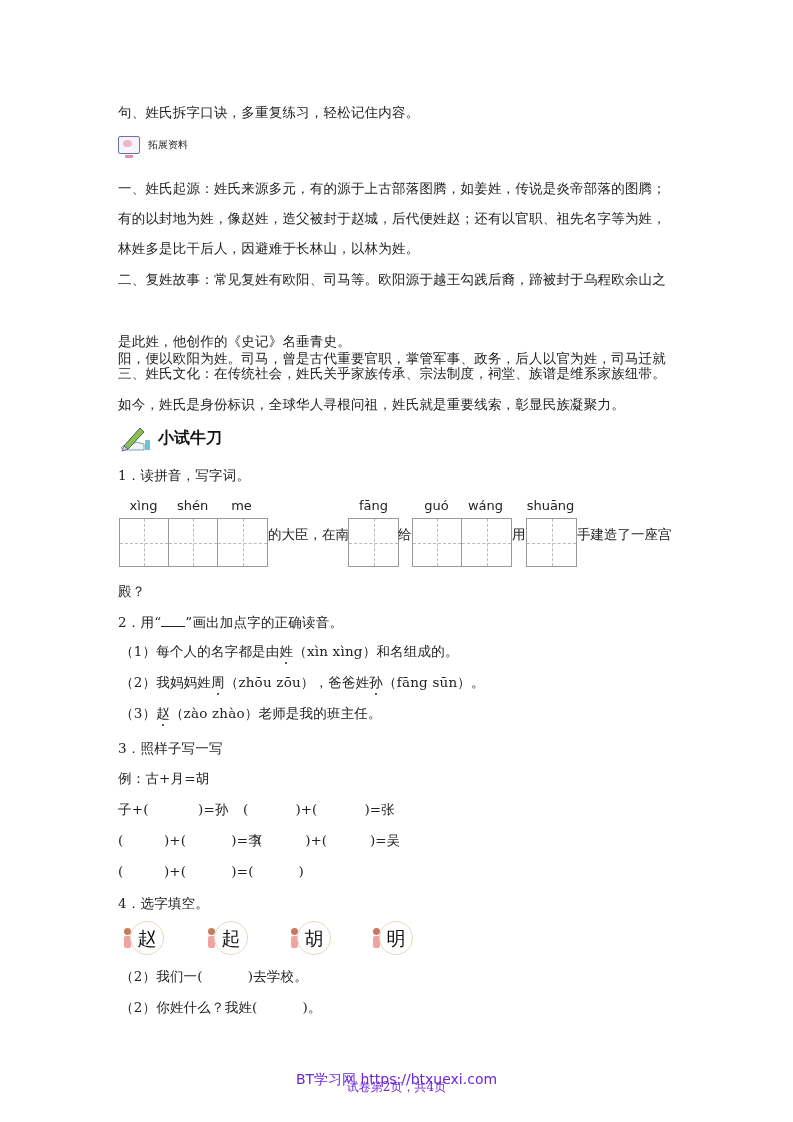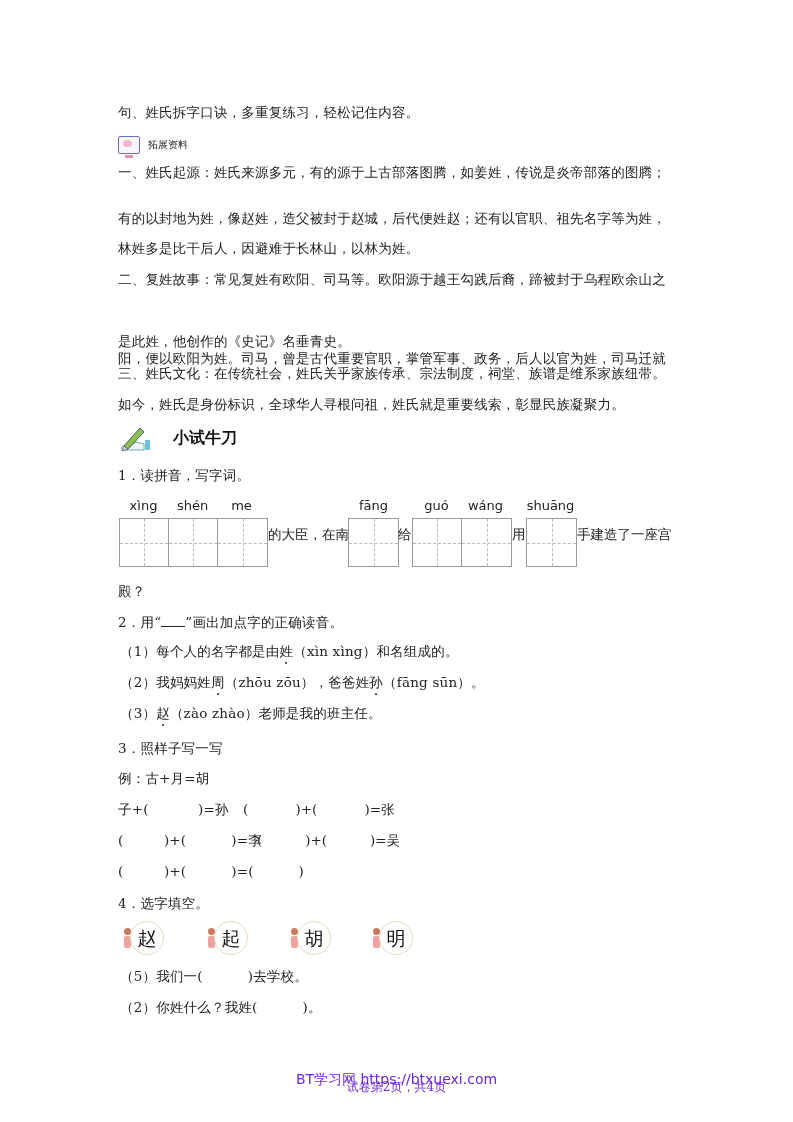--- a/index.html
+++ b/index.html
@@ -4,21 +4,21 @@
 <style>
   html,body{margin:0;padding:0;background:#fff;}
   body{width:793px;height:1122px;position:relative;overflow:hidden;
        font-family:"DejaVu Serif","Liberation Serif",serif;color:#222;font-size:13.5px;}
   .abs{position:absolute;white-space:nowrap;}
   .line{position:absolute;left:118px;white-space:nowrap;font-size:13.5px;letter-spacing:0.2px;}
   .head-ext{position:absolute;left:118px;top:136px;display:flex;align-items:center;gap:8px;}
   .ext-icon{width:22px;height:18px;border:1.5px solid #6b6fb5;border-radius:2px;position:relative;background:#f8f4fb;box-sizing:border-box;}
   .ext-icon:after{content:"";position:absolute;left:6px;bottom:-5px;width:8px;height:3px;background:#e58fb0;}
   .ext-icon i{position:absolute;left:4px;top:3px;width:9px;height:7px;border-radius:50%;background:#f3b6c8;}
-  .test-head{position:absolute;left:118px;top:424px;display:flex;align-items:center;gap:21px;}
+  .test-head{position:absolute;left:118px;top:424px;display:flex;align-items:center;gap:6px;}
   .test-head .ttl{font-family:"DejaVu Sans","Liberation Sans",sans-serif;font-weight:bold;font-size:16px;color:#111;}
   .grid{position:absolute;top:518px;height:49px;display:flex;border:1px solid #9a9a9a;box-sizing:border-box;}
   .cell{width:49px;height:47px;position:relative;box-sizing:border-box;border-right:1px solid #9a9a9a;}
   .cell:last-child{border-right:none;}
   .cell:before{content:"";position:absolute;left:50%;top:0;bottom:0;border-left:1px dashed #bbb;}
   .cell:after{content:"";position:absolute;top:50%;left:0;right:0;border-top:1px dashed #bbb;}
   .py{position:absolute;top:498px;font-family:"DejaVu Sans","Liberation Sans",sans-serif;font-size:13px;color:#222;text-align:center;width:49px;}
   .dot{position:relative;display:inline-block;}
   .dot:after{content:"";position:absolute;left:50%;bottom:-3px;width:2px;height:2px;background:#222;border-radius:50%;transform:translateX(-50%);}
   .u{display:inline-block;width:24px;border-bottom:1.5px solid #222;height:10px;vertical-align:baseline;}
@@ -36,21 +36,21 @@
 
 <div class="line" style="top:104px;">句、姓氏拆字口诀，多重复练习，轻松记住内容。</div>
 
 <div class="head-ext">
   <span class="ext-icon">
       <i></i>
     </span>
   <span style="font-size:10px;">拓展资料</span>
 </div>
 
-<div class="line" style="top:164px;text-align:center;">一、姓氏起源：姓氏来源多元，有的源于上古部落图腾，如姜姓，传说是炎帝部落的图腾；</div>
+<div class="line" style="top:180px;text-align:center;">一、姓氏起源：姓氏来源多元，有的源于上古部落图腾，如姜姓，传说是炎帝部落的图腾；</div>
 <div class="line" style="top:210px;">有的以封地为姓，像赵姓，造父被封于赵城，后代便姓赵；还有以官职、祖先名字等为姓，</div>
 <div class="line" style="top:240px;">林姓多是比干后人，因避难于长林山，以林为姓。</div>
 <div class="line" style="top:271px;">二、复姓故事：常见复姓有欧阳、司马等。欧阳源于越王勾践后裔，蹄被封于乌程欧余山之</div>
 <div class="line" style="top:302px;margin-top:48px;">阳，便以欧阳为姓。司马，曾是古代重要官职，掌管军事、政务，后人以官为姓，司马迁就</div>
 <div class="line" style="top:333px;">是此姓，他创作的《史记》名垂青史。</div>
 <div class="line" style="top:365px;">三、姓氏文化：在传统社会，姓氏关乎家族传承、宗法制度，祠堂、族谱是维系家族纽带。</div>
 <div class="line" style="top:396px;">如今，姓氏是身份标识，全球华人寻根问祖，姓氏就是重要线索，彰显民族凝聚力。</div>
 
 <div class="test-head">
   <svg width="34" height="28" viewBox="0 0 34 28">
@@ -130,17 +130,17 @@
     <div class="hd"></div>
     <div class="bd"></div>
   </div>
 <div class="choice" style="left:297px;">胡</div>
 <div class="girl" style="left:373px;">
     <div class="hd"></div>
     <div class="bd"></div>
   </div>
 <div class="choice" style="left:379px;">明</div>
 
-<div class="line" style="top:968px;left:120px;white-space:pre;">（5）我们一(          )去学校。</div>
+<div class="line" style="top:968px;left:120px;white-space:pre;">（2）我们一(          )去学校。</div>
 <div class="line" style="top:999px;left:120px;white-space:pre;">（2）你姓什么？我姓(          )。</div>
 
 <div class="footer"><span class="wm">BT学习网 https://btxuexi.com</span></div>
 <div class="pg">试卷第2页，共4页</div>
 
 </body></html>

